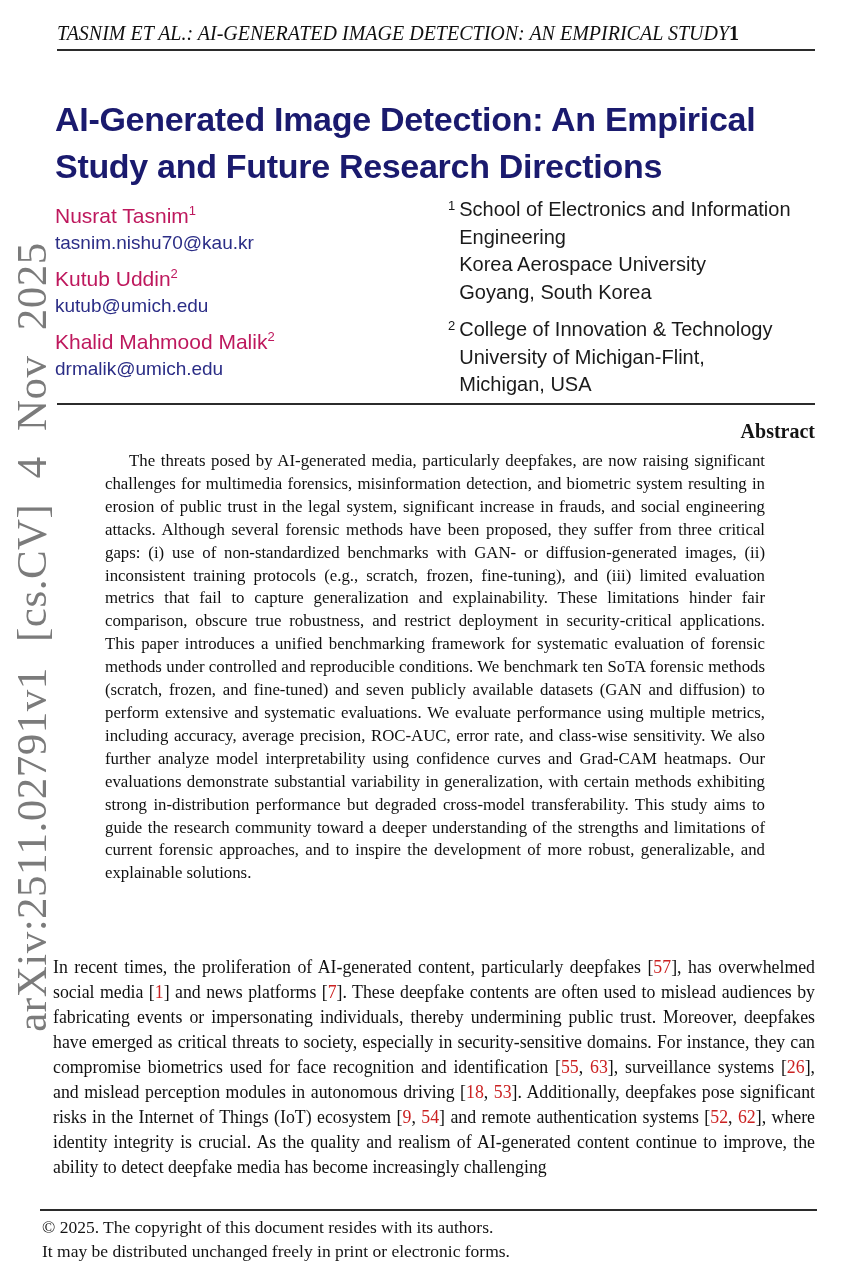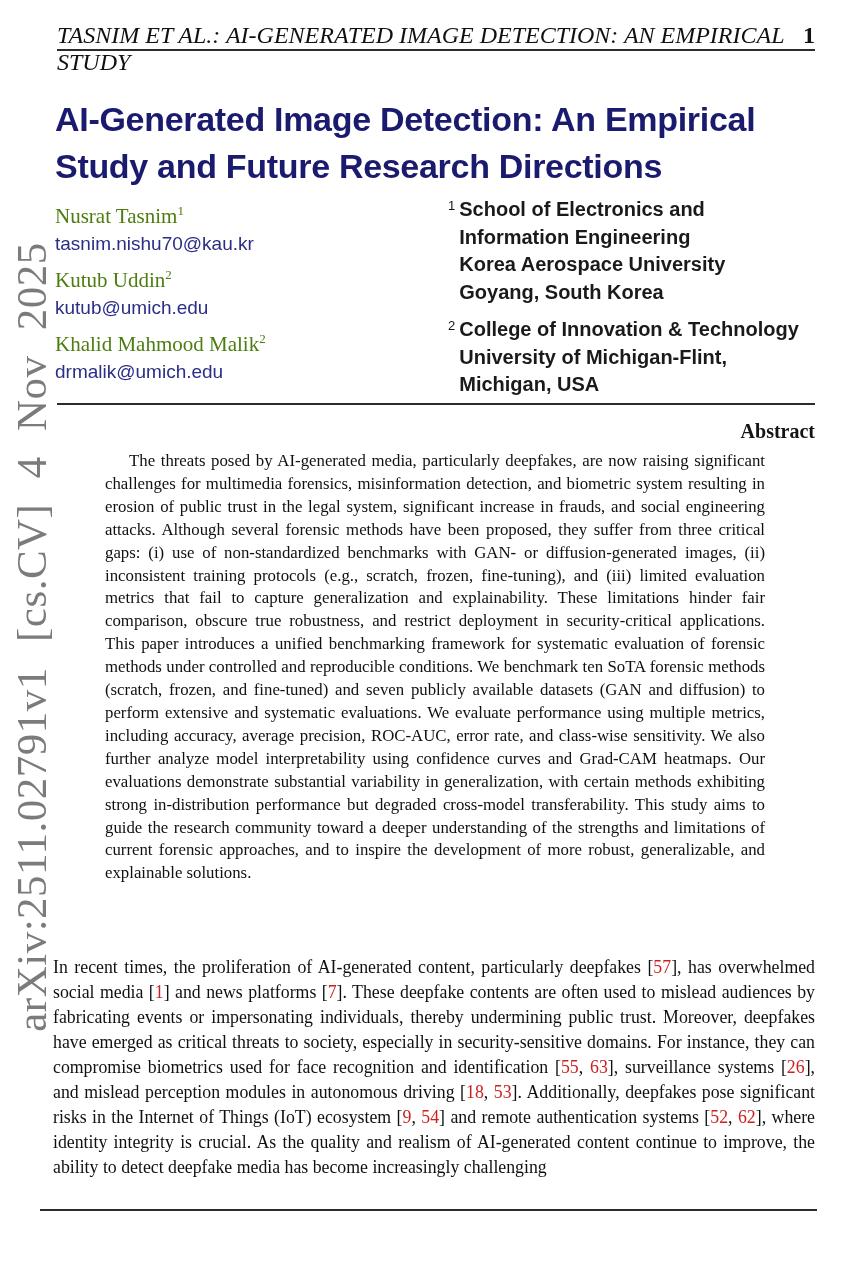--- a/index.html
+++ b/index.html
@@ -28,57 +28,57 @@
     font-size:43px;
     color:var(--wm);
     white-space:nowrap;
     word-spacing:14px;
     z-index:0;
     letter-spacing:0.5px;
   }
 
   .running-head{
     position:absolute;left:57px;top:22px;width:758px;
-    display:flex;justify-content:flex-end;align-items:baseline;
-    font-style:italic;font-size:24px;color:#111;z-index:2;
+    display:flex;justify-content:flex-start;align-items:baseline;
+    font-style:italic;font-size:20px;color:#111;z-index:2;
   }
   .running-head .page-num{font-style:normal;font-weight:bold;}
   .rule{position:absolute;border-top:2px solid var(--rule);z-index:2;}
   .head-rule{left:57px;top:49px;width:758px;}
 
   .title{
     position:absolute;left:55px;top:84px;width:762px;
     font-family:"Liberation Sans",sans-serif;
     font-weight:bold;font-size:34px;line-height:47px;
     color:var(--navy);letter-spacing:-0.3px;z-index:2;margin-top:12px;
   }
 
   .authors{position:absolute;left:55px;top:196px;width:380px;z-index:2;}
   .author{margin-bottom:4px;}
   .author-name{
-    font-family:Liberation Serif, serif;
-    font-size:21px;line-height:29px;color:#4d7c0f;
+    font-family:Liberation Sans, sans-serif;
+    font-size:21px;line-height:29px;color:#be185d;
   }
   .author-name sup{font-size:13px;}
   .author-email{
     display:block;
     font-family:"Liberation Sans",sans-serif;
     font-size:19px;line-height:25px;color:var(--link);
     text-decoration:none;cursor:pointer;
   }
 
   .affils{position:absolute;left:448px;top:196px;width:372px;z-index:2;}
   .affil{display:flex;margin-bottom:10px;}
   .affil-sup{
     font-family:"Liberation Sans",sans-serif;
     font-size:13px;line-height:20px;margin-right:4px;flex:0 0 auto;
   }
   .affil-lines{
     font-family:"Liberation Sans",sans-serif;
-    font-size:20px;line-height:27.5px;color:#1a1a1a;font-weight:bold;
+    font-size:20px;line-height:27.5px;color:#1a1a1a;
   }
 
   .abstract-rule{left:57px;top:403px;width:758px;}
   .abstract-heading{
     position:absolute;left:57px;top:420px;width:758px;
     text-align:right;font-weight:bold;font-size:20px;z-index:2;
   }
   .abstract-body{
     position:absolute;left:105px;top:450px;width:660px;
     font-size:16.8px;line-height:22.9px;text-align:justify;
@@ -159,15 +159,19 @@
 
   <div class="rule abstract-rule"></div>
   <div class="abstract-heading">Abstract</div>
   <p class="abstract-body">The threats posed by AI-generated media, particularly deepfakes, are now raising significant challenges for multimedia forensics, misinformation detection, and biometric system resulting in erosion of public trust in the legal system, significant increase in frauds, and social engineering attacks. Although several forensic methods have been proposed, they suffer from three critical gaps: (i) use of non-standardized benchmarks with GAN- or diffusion-generated images, (ii) inconsistent training protocols (e.g., scratch, frozen, fine-tuning), and (iii) limited evaluation metrics that fail to capture generalization and explainability. These limitations hinder fair comparison, obscure true robustness, and restrict deployment in security-critical applications. This paper introduces a unified benchmarking framework for systematic evaluation of forensic methods under controlled and reproducible conditions. We benchmark ten SoTA forensic methods (scratch, frozen, and fine-tuned) and seven publicly available datasets (GAN and diffusion) to perform extensive and systematic evaluations. We evaluate performance using multiple metrics, including accuracy, average precision, ROC-AUC, error rate, and class-wise sensitivity. We also further analyze model interpretability using confidence curves and Grad-CAM heatmaps. Our evaluations demonstrate substantial variability in generalization, with certain methods exhibiting strong in-distribution performance but degraded cross-model transferability. This study aims to guide the research community toward a deeper understanding of the strengths and limitations of current forensic approaches, and to inspire the development of more robust, generalizable, and explainable solutions.</p>
 
 
   <p class="intro-body"><span>In recent times, the proliferation of AI-generated content, particularly deepfakes [</span><span class="cite">57</span><span>], has overwhelmed social media [</span><span class="cite">1</span><span>] and news platforms [</span><span class="cite">7</span><span>]. These deepfake contents are often used to mislead audiences by fabricating events or impersonating individuals, thereby undermining public trust. Moreover, deepfakes have emerged as critical threats to society, especially in security-sensitive domains. For instance, they can compromise biometrics used for face recognition and identification [</span><span class="cite">55</span><span>, </span><span class="cite">63</span><span>], surveillance systems [</span><span class="cite">26</span><span>], and mislead perception modules in autonomous driving [</span><span class="cite">18</span><span>, </span><span class="cite">53</span><span>]. Additionally, deepfakes pose significant risks in the Internet of Things (IoT) ecosystem [</span><span class="cite">9</span><span>, </span><span class="cite">54</span><span>] and remote authentication systems [</span><span class="cite">52</span><span>, </span><span class="cite">62</span><span>], where identity integrity is crucial. As the quality and realism of AI-generated content continue to improve, the ability to detect deepfake media has become increasingly challenging</span></p>
 
   <div class="footer">
     <div class="rule footer-rule"></div>
+    <div class="footer-text">
+      <div>© 2025. The copyright of this document resides with its authors.</div>
+      <div>It may be distributed unchanged freely in print or electronic forms.</div>
+    </div>
   </div>
 
 </div>
 
 </body></html>

